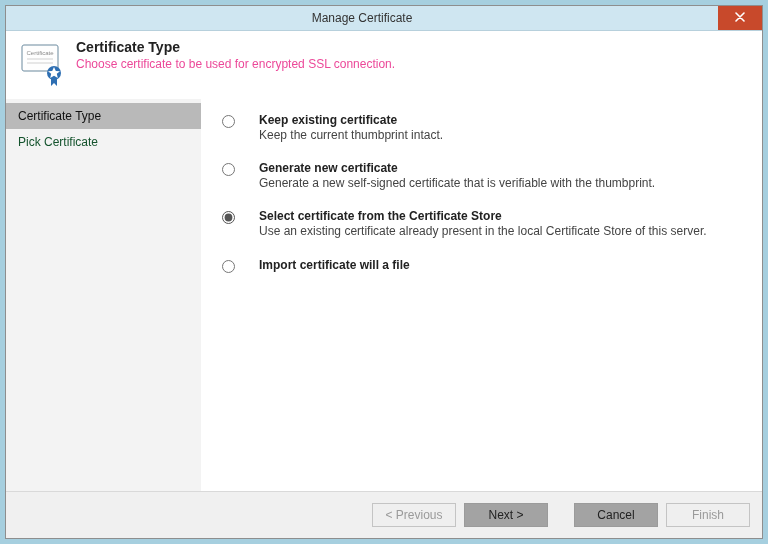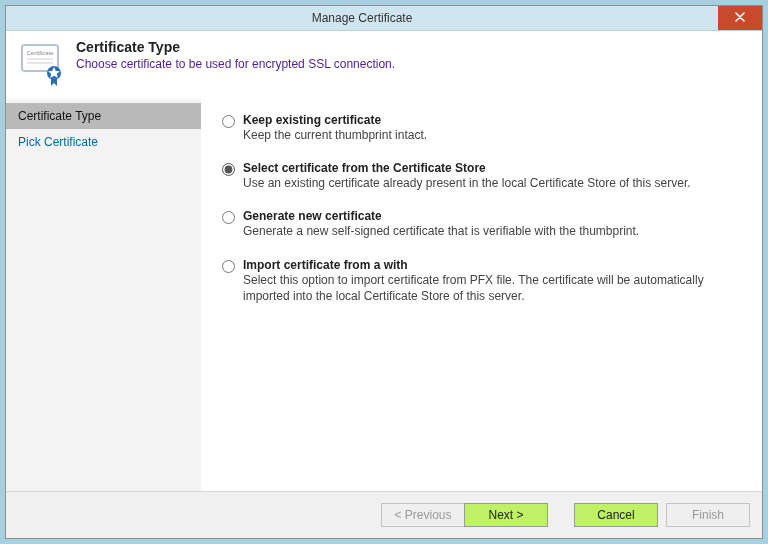--- a/index.html
+++ b/index.html
@@ -7,37 +7,37 @@
   .dialog{width:758px;height:534px;background:#ffffff;border:1px solid #8e8e8e;box-sizing:border-box;display:flex;flex-direction:column;}
   
   .titlebar{height:24px;background:#cfe6f1;display:flex;align-items:stretch;border-bottom:1px solid #b7d0dc;}
   .titlebar .title{flex:1;text-align:center;line-height:24px;color:#333;font-size:12px;}
   .titlebar .close{width:44px;background:#c8492b;display:flex;align-items:center;justify-content:center;cursor:pointer;}
   .titlebar .close svg{width:10px;height:10px;}
   
   .header{display:flex;align-items:flex-start;padding:8px 14px 12px 12px;background:#ffffff;}
   .header .icon{width:48px;height:48px;margin-right:10px;flex:none;display:flex;align-items:center;justify-content:center;}
   .header h1{margin:0 0 2px 0;font-size:14px;font-weight:700;color:#222;}
-  .header p{margin:0;color:#4c1d95;}
+  .header p{margin:0;color:#ec4899;}
   
   .body{flex:1;display:flex;min-height:0;}
   .sidebar{width:195px;flex:none;background:#f3f3f3;border-right:1px solid #fff;padding-top:4px;}
-  .step{height:26px;line-height:26px;padding:0 12px;color:#0369a1;cursor:pointer;}
+  .step{height:26px;line-height:26px;padding:0 12px;color:#14532d;cursor:pointer;}
   .step.selected{background:#b9b9b9;color:#111;}
   .content{flex:1;padding:14px 20px 10px 20px;overflow:auto;}
-  .option{display:flex;align-items:flex-start;margin-bottom:18px;}
+  .option{display:flex;align-items:flex-start;margin-bottom:18px;gap:16px;}
   .option input[type=radio]{margin:2px 8px 0 0;accent-color:#555;flex:none;}
   .option .opt-text{flex:1;}
   .opt-title{font-weight:700;color:#222;margin:0;}
   .opt-desc{margin:2px 0 0 0;color:#444;line-height:1.35;}
   
   .footer{height:46px;border-top:1px solid #d9d9d9;background:#f0f0f0;display:flex;align-items:center;justify-content:flex-end;padding:0 12px;gap:8px;}
-  .btn{min-width:84px;height:24px;border:1px solid #9b9b9b;background:#bef264;font:inherit;color:#222;cursor:pointer;padding:0 10px;}
+  .btn{min-width:84px;height:24px;border:1px solid #9b9b9b;background:#a3a3a3;font:inherit;color:#222;cursor:pointer;padding:0 10px;}
   .btn[disabled]{color:#9a9a9a;border-color:#c4c4c4;background:#efefef;cursor:default;}
-  .btn-group{display:flex;gap:0;}
+  .btn-group{display:flex;gap:9px;}
   .btn-group .btn + .btn{margin-left:-1px;}
   .gap{width:10px;}
 </style>
 </head>
 <body>
 
 <div class="stage">
   <div class="dialog">
 
     <div class="titlebar">
@@ -79,40 +79,39 @@
       <div class="content">
         <label class="option">
           <input type="radio" name="certopt" style="">
           <span class="opt-text">
             <span class="opt-title">Keep existing certificate</span><br>
             <span class="opt-desc">Keep the current thumbprint intact.</span>
           </span>
         </label>
 
         <label class="option">
+          <input type="radio" name="certopt" style="">
+          <span class="opt-text">
+            <span class="opt-title">Generate new certificate</span><br>
+            <span class="opt-desc">Generate a new self-signed certificate that is verifiable with the thumbprint.</span>
+          </span>
+        </label>
+
+        <label class="option">
           <input type="radio" name="certopt" checked="" style="">
           <span class="opt-text">
             <span class="opt-title">Select certificate from the Certificate Store</span><br>
             <span class="opt-desc">Use an existing certificate already present in the local Certificate Store of this server.</span>
           </span>
         </label>
 
         <label class="option">
           <input type="radio" name="certopt" style="">
           <span class="opt-text">
-            <span class="opt-title">Generate new certificate</span><br>
-            <span class="opt-desc">Generate a new self-signed certificate that is verifiable with the thumbprint.</span>
-          </span>
-        </label>
-
-        <label class="option">
-          <input type="radio" name="certopt" style="">
-          <span class="opt-text">
-            <span class="opt-title">Import certificate from a with</span><br>
-            <span class="opt-desc">Select this option to import certificate from PFX file. The certificate will be automatically imported into the local Certificate Store of this server.</span>
+            <span class="opt-title">Import certificate will a file</span><br>
           </span>
         </label>
       </div>
     </div>
 
     <div class="footer">
       <span class="btn-group">
         <button class="btn" id="btn-prev" disabled="">&lt; Previous</button>
         <button class="btn" id="btn-next">Next &gt;</button>
       </span>

